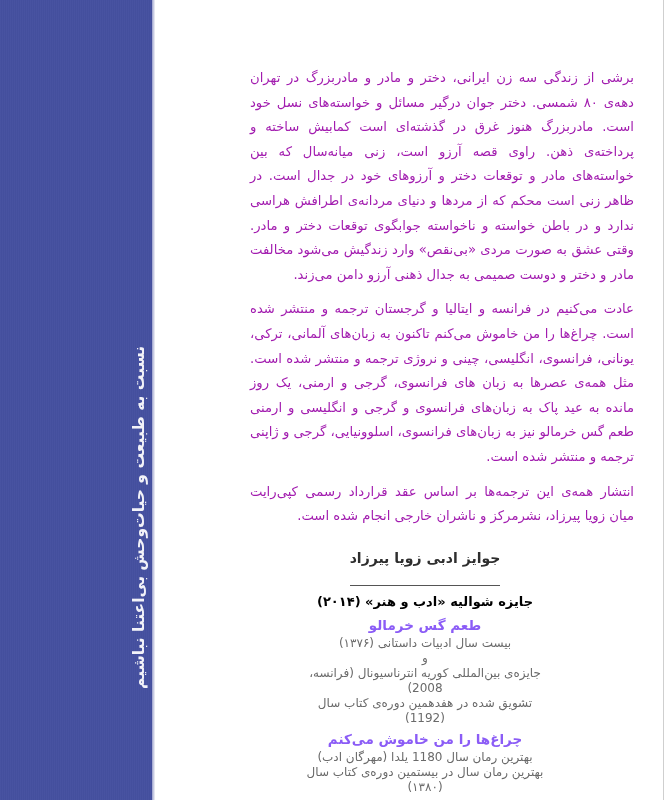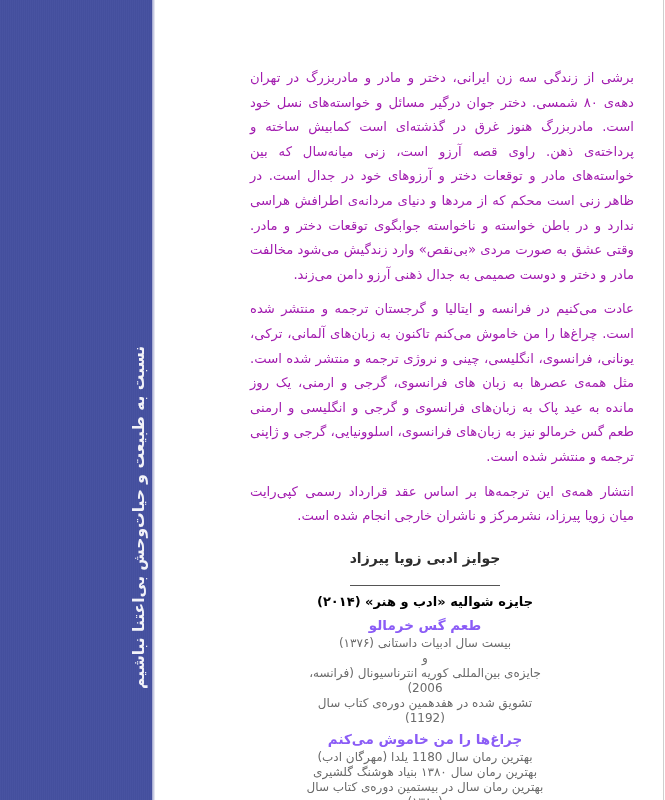--- a/index.html
+++ b/index.html
@@ -111,26 +111,25 @@
 </div>
 
 <div class="awards">
   <div class="awards-heading">جوایز ادبی زویا پیرزاد</div>
   <div class="award-special">جایزه شوالیه «ادب و هنر» (۲۰۱۴)</div>
 
   <div>
     <div class="book-title">طعم گس خرمالو</div>
     <div class="award-line">بیست سال ادبیات داستانی (۱۳۷۶)</div>
     <div class="award-line">و</div>
-    <div class="award-line">جایزه‌ی بین‌المللی کوریه انترناسیونال (فرانسه، 2006)</div>
+    <div class="award-line">جایزه‌ی بین‌المللی کوریه انترناسیونال (فرانسه، 2008)</div>
   </div>
 
   <div>
     <div class="award-line">تشویق شده در هفدهمین دوره‌ی کتاب سال (1192)</div>
   </div>
 
   <div>
     <div class="book-title">چراغ‌ها را من خاموش می‌کنم</div>
     <div class="award-line">بهترین رمان سال 1180 یلدا (مهرگان ادب)</div>
-    <div class="award-line">بهترین رمان سال ۱۳۸۰ بنیاد هوشنگ گلشیری</div>
     <div class="award-line">بهترین رمان سال در بیستمین دوره‌ی کتاب سال (۱۳۸۰)</div>
   </div>
 </div>
 
 </body></html>

